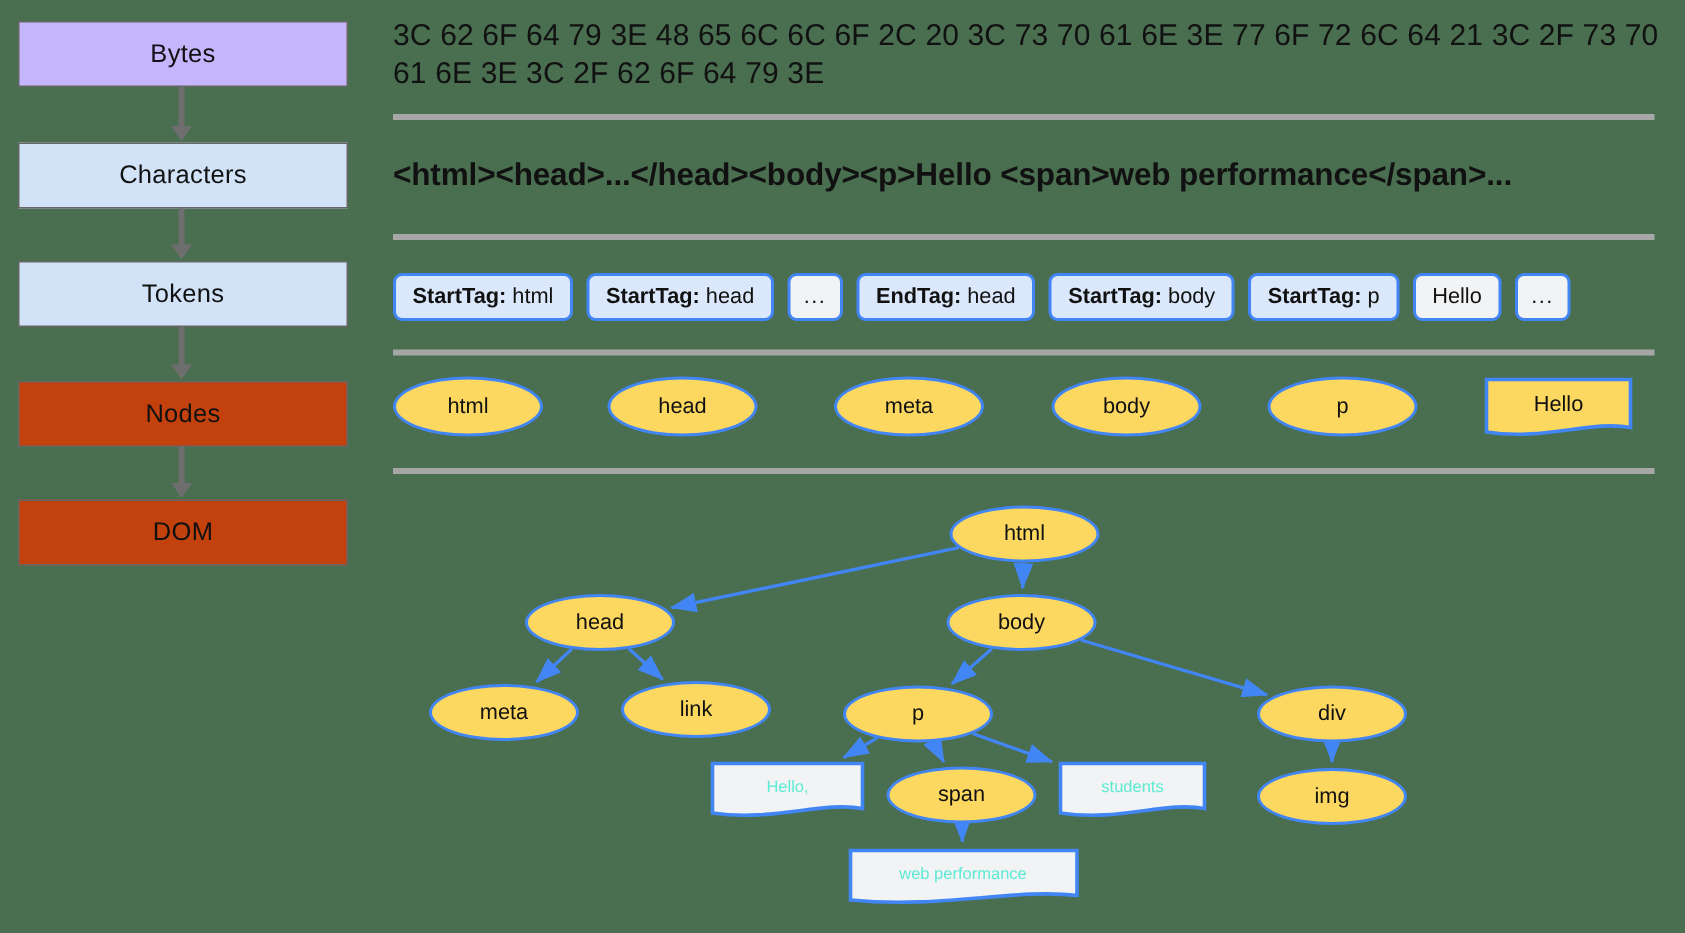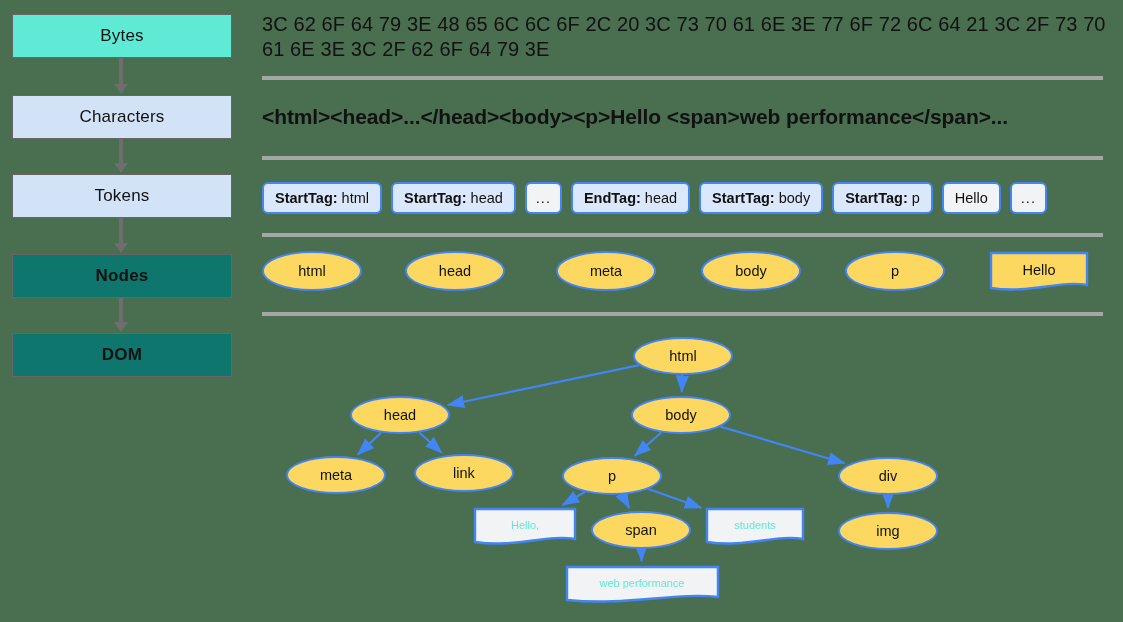--- a/index.html
+++ b/index.html
@@ -26,23 +26,23 @@
     height: 44px;
     box-sizing: border-box;
     border: 1.6px solid #666666;
     display: flex;
     align-items: center;
     justify-content: center;
     font-size: 17px;
     color: #111111;
     letter-spacing: .2px;
   }
-  .pipe-box.green { background: #5eead4; }
+  .pipe-box.green { background: #c4b5fd; }
   .pipe-box.blue  { background: #d2e3f7; }
-  .pipe-box.gold  { background: #0f766e; font-weight: bold; }
+  .pipe-box.gold  { background: #c2410c; }
 
   .pipe-arrow {
     position: absolute;
     left: 119px;
     width: 4px;
     background: #6e6e6e;
   }
   .pipe-arrow .head {
     position: absolute;
     left: -5px;

